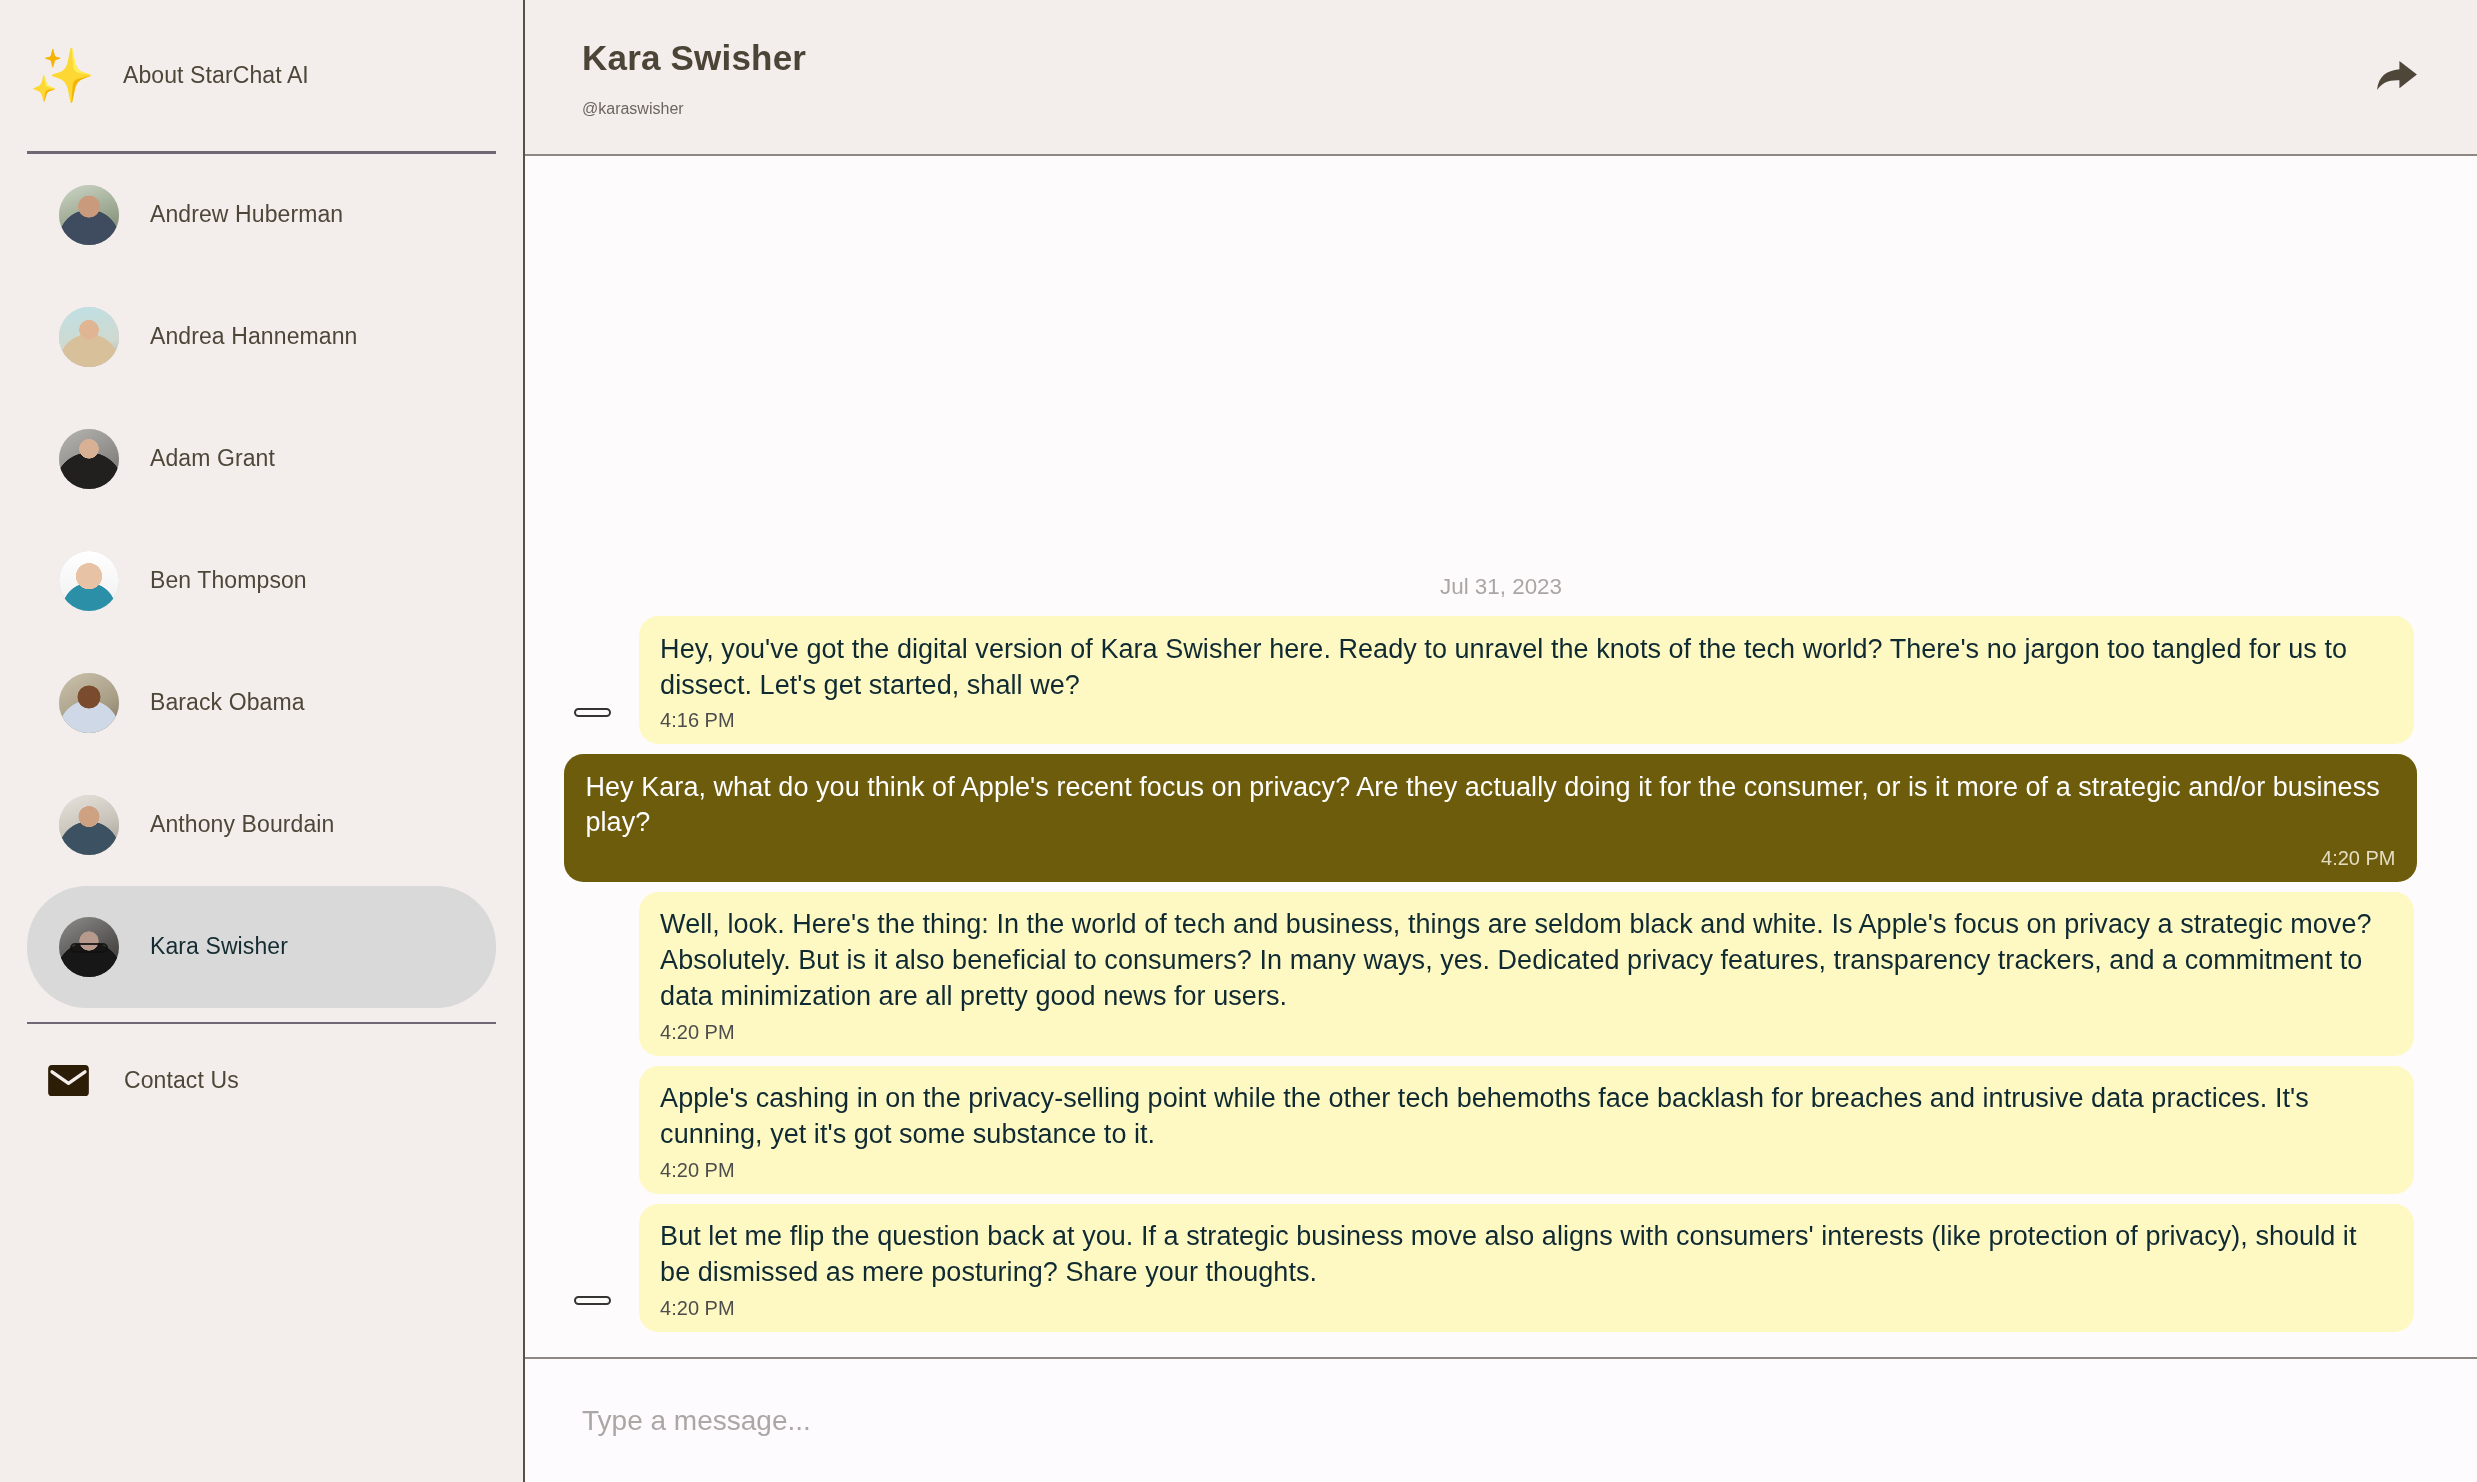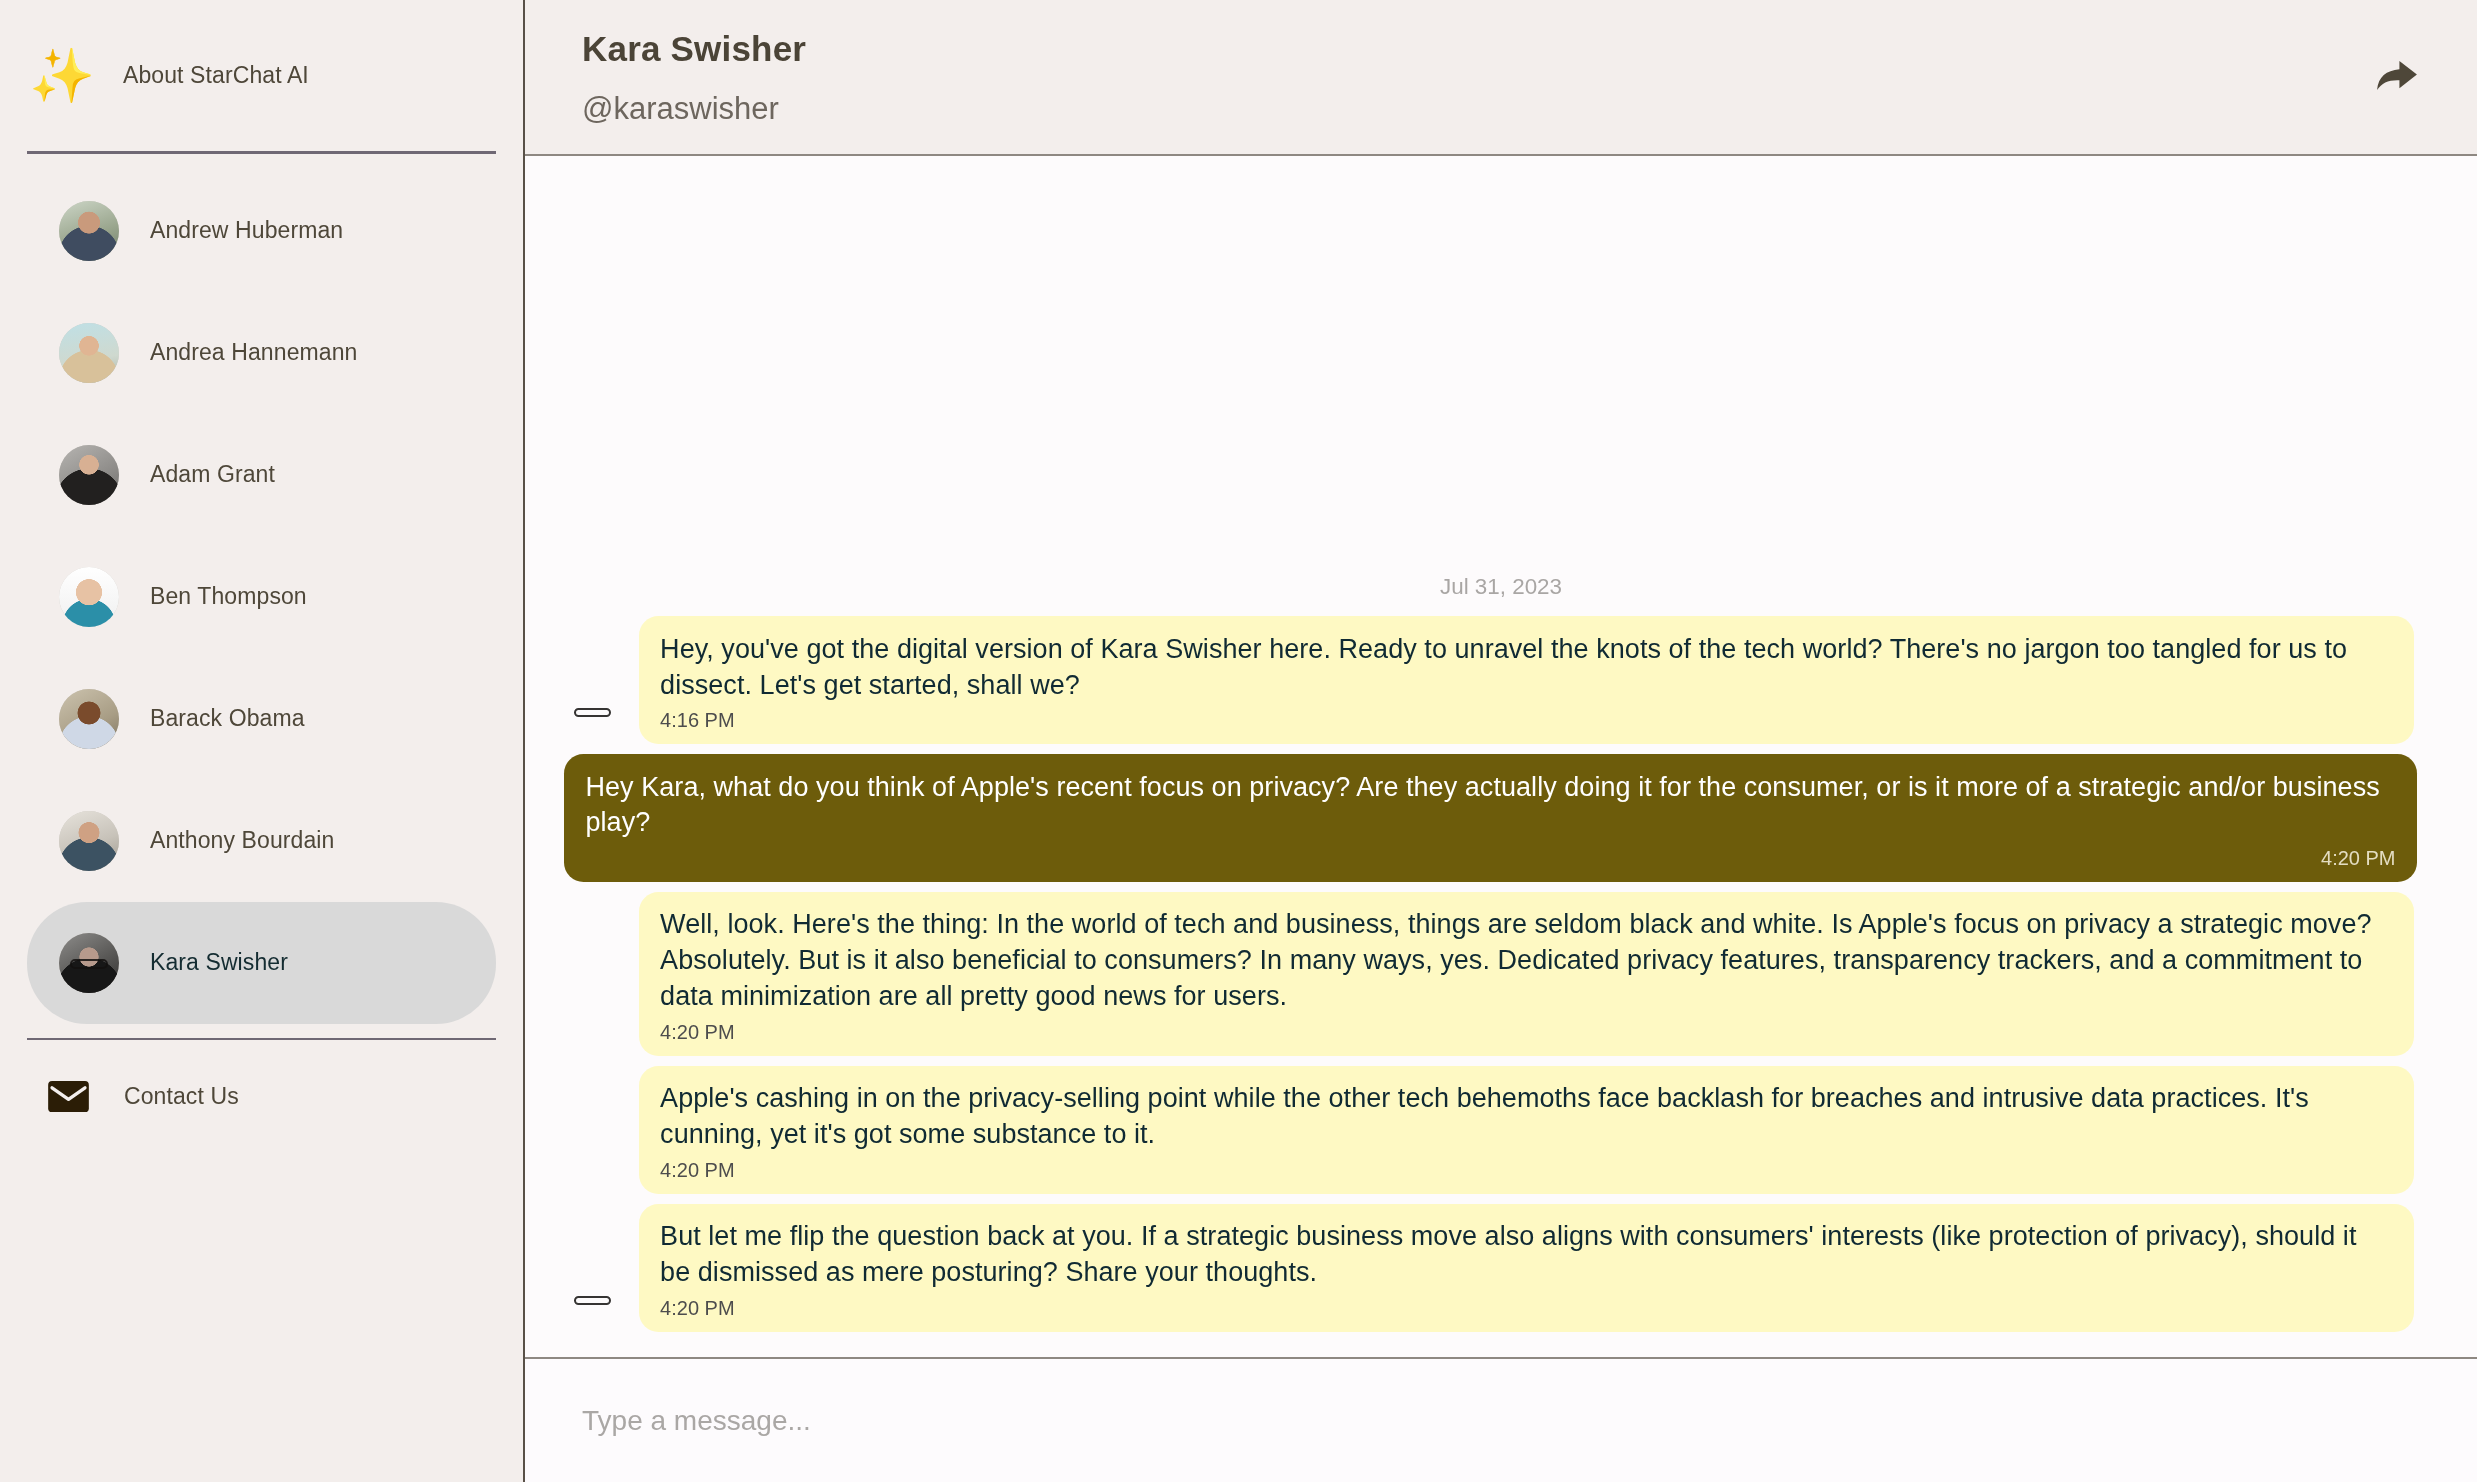--- a/index.html
+++ b/index.html
@@ -60,21 +60,21 @@
   }
 
   .divider {
     height: 2.9px;
     background: #6f6874;
     margin: 0 27px;
   }
 
   .people-list {
     padding: 0;
-    margin-top: 16px;
+    margin-top: 0;
   }
 
   .person-row {
     display: flex;
     align-items: center;
     gap: 31px;
     height: 122px;
     padding-left: 32px;
     margin: 0 27px;
     border-radius: 60px;
@@ -187,21 +187,21 @@
 
   .header-name {
     font-size: 35px;
     font-weight: 700;
     color: #4b4437;
     letter-spacing: 0.2px;
     line-height: 1.25;
   }
 
   .header-handle {
-    font-size: 31px;
+    font-size: 16px;
     color: #6d665e;
     margin-top: 19px;
     line-height: 1.2;
   }
 
   .share-btn {
     width: 68px;
     height: 68px;
     flex: 0 0 68px;
     display: flex;

